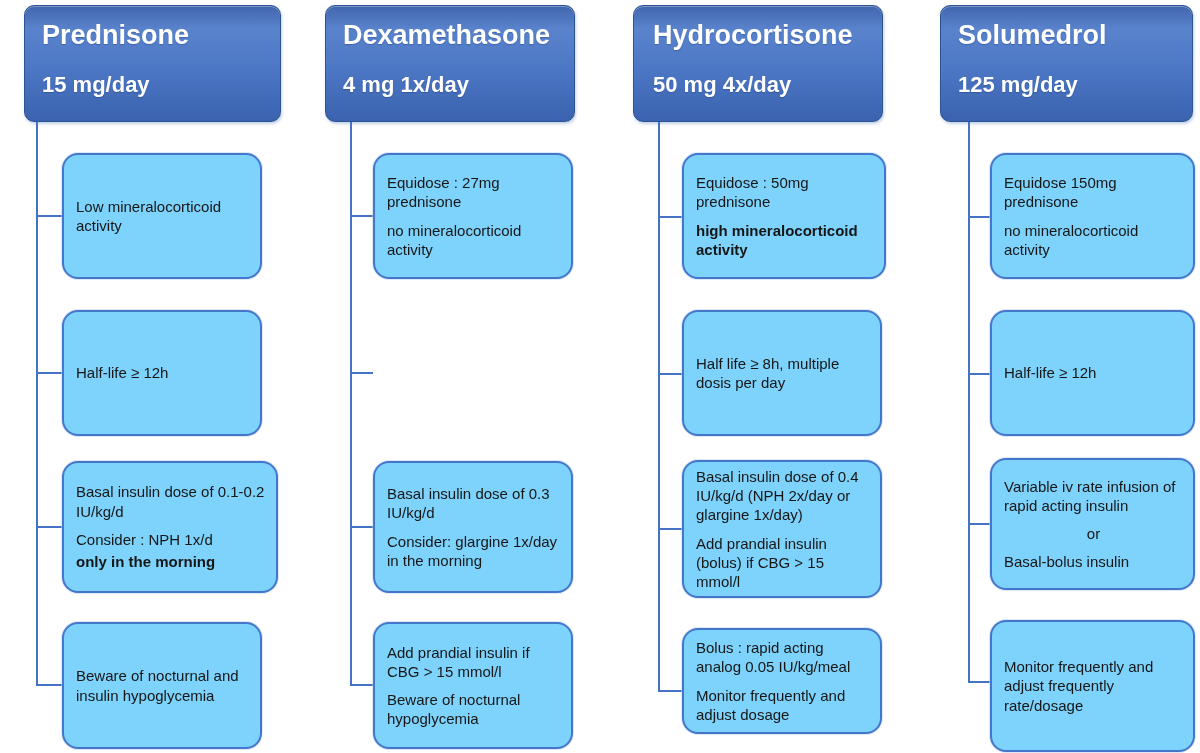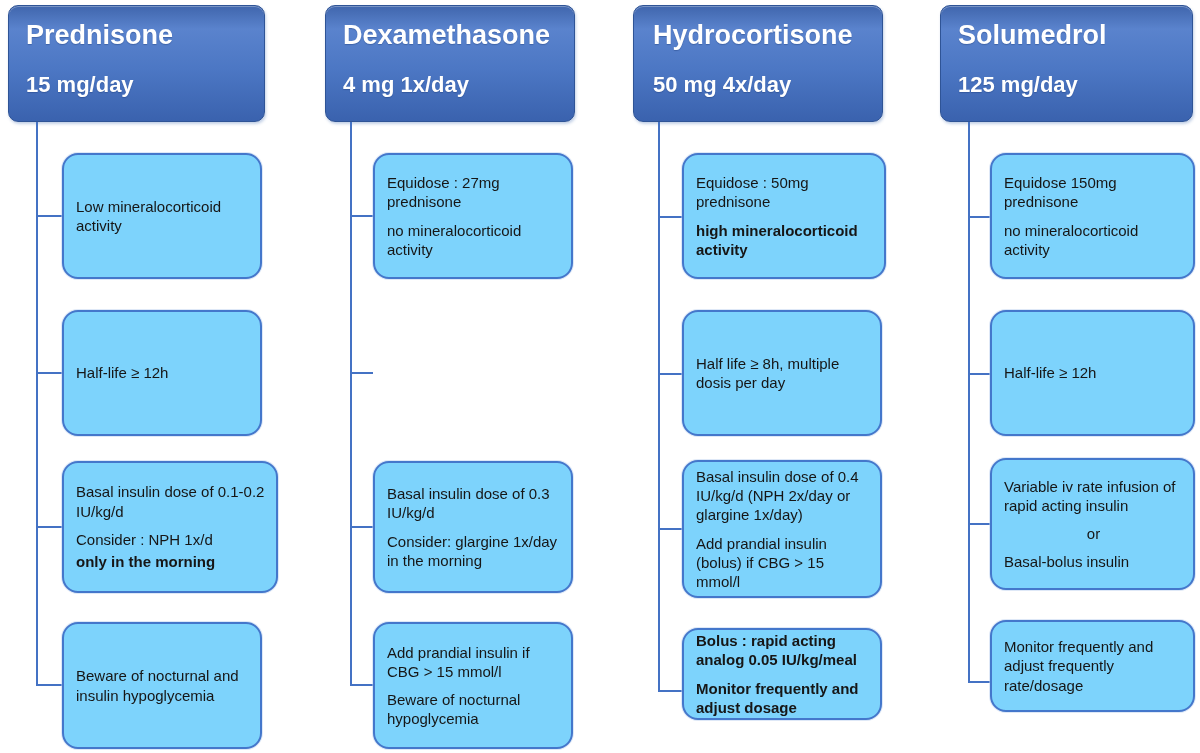--- a/index.html
+++ b/index.html
@@ -32,26 +32,26 @@
   .ibox p.tight{margin-top:-1px;}
   .b{font-weight:bold;}
   .ctr{text-align:center;}
 
   
   .r1{top:153px;height:126px;}
   .r2{top:310px;height:126px;}
   .r3{top:461px;height:132px;}
   .r4{top:622px;height:127px;}
   .col-3 .r3{top:460px;height:138px;}
-  .col-3 .r4{top:628px;height:92px;font-weight:bold;}
+  .col-3 .r4{top:628px;height:106px;}
   .col-4 .r3{top:458px;height:132px;}
-  .col-4 .r4{top:620px;height:92px;}
+  .col-4 .r4{top:620px;height:132px;}
 
   
-  .col-1{left:8px;}   .col-1 .hdr{left:0;width:257px;}
+  .col-1{left:8px;}   .col-1 .hdr{left:16px;width:257px;}
   .col-2{left:325px;} .col-2 .hdr{left:0;width:250px;}
   .col-3{left:633px;} .col-3 .hdr{left:0;width:250px;padding-left:19px;}
   .col-4{left:940px;} .col-4 .hdr{left:0;width:253px;}
 </style>
 </head>
 <body>
 
 <div class="stage">
 
   <div class="col col-1">

